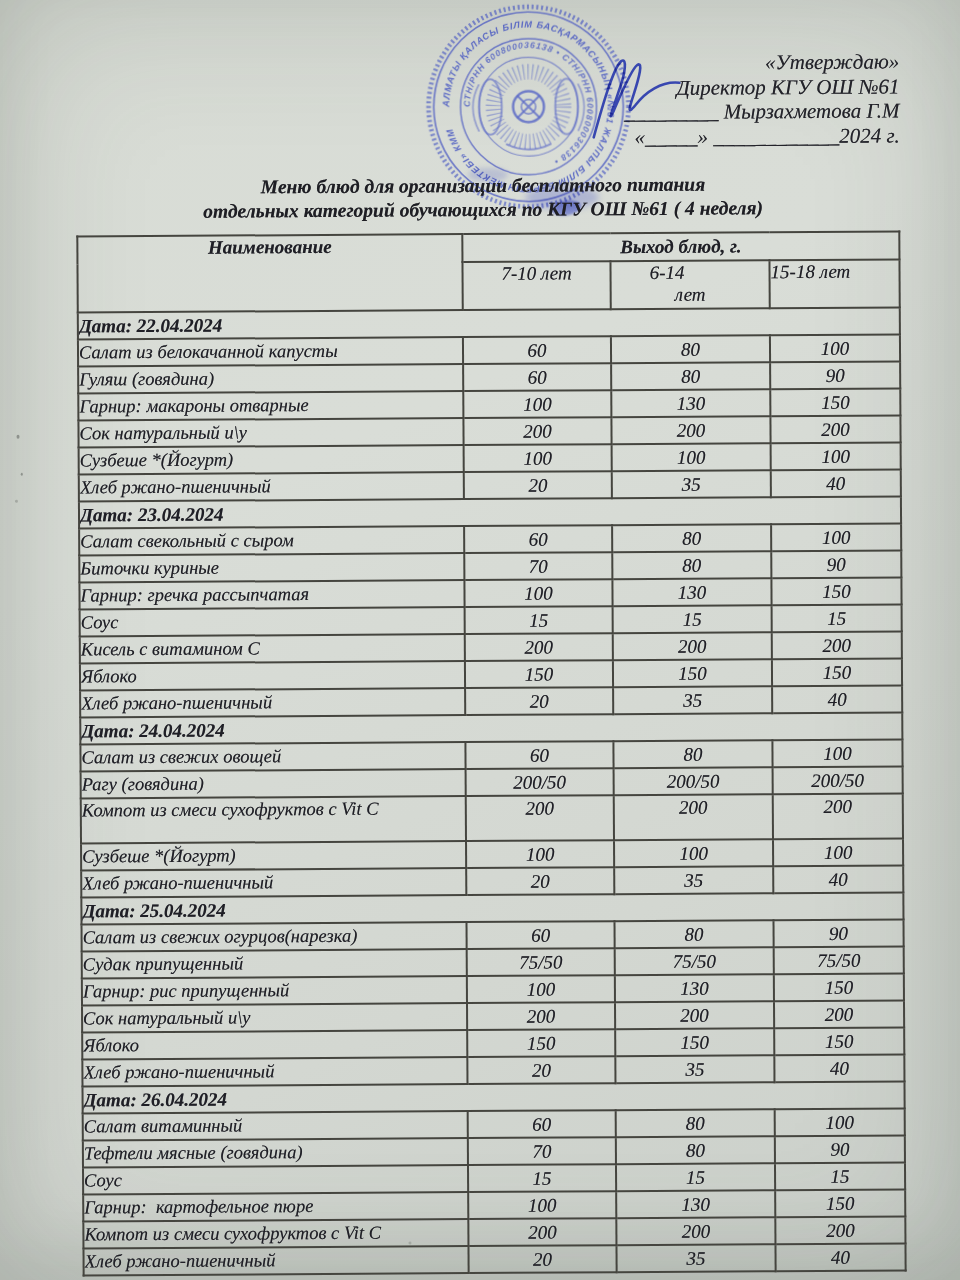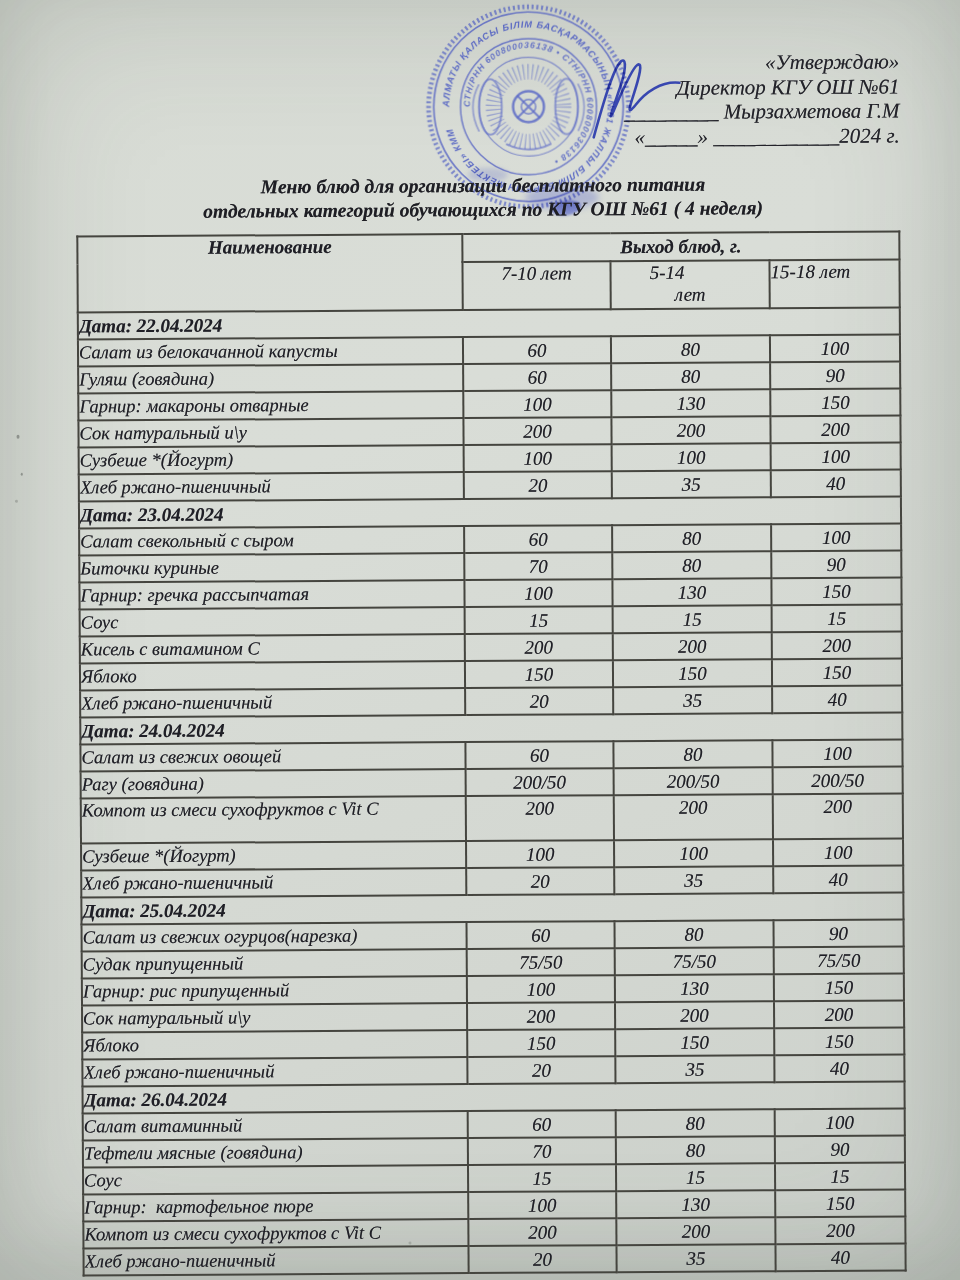--- a/index.html
+++ b/index.html
@@ -156,21 +156,21 @@
           <col style="width:159px">
           <col style="width:130px">
       </colgroup>
       <thead>
         <tr>
           <th class="name-h" rowspan="2">Наименование</th>
           <th class="group-h" colspan="3">Выход блюд, г.</th>
         </tr>
         <tr>
           <th class="age-h a0">7-10 лет</th>
-          <th class="age-h a1">5-14
+          <th class="age-h a1">6-14
 лет</th>
           <th class="age-h a2">15-18 лет</th>
         </tr>
       </thead>
       <tbody id="menu-body">
           <tr>
             <td colspan="4" class="date-cell">Дата: 22.04.2024</td>
           </tr>
           <tr class="">
             <td class="dish">Салат из белокачанной капусты</td>

